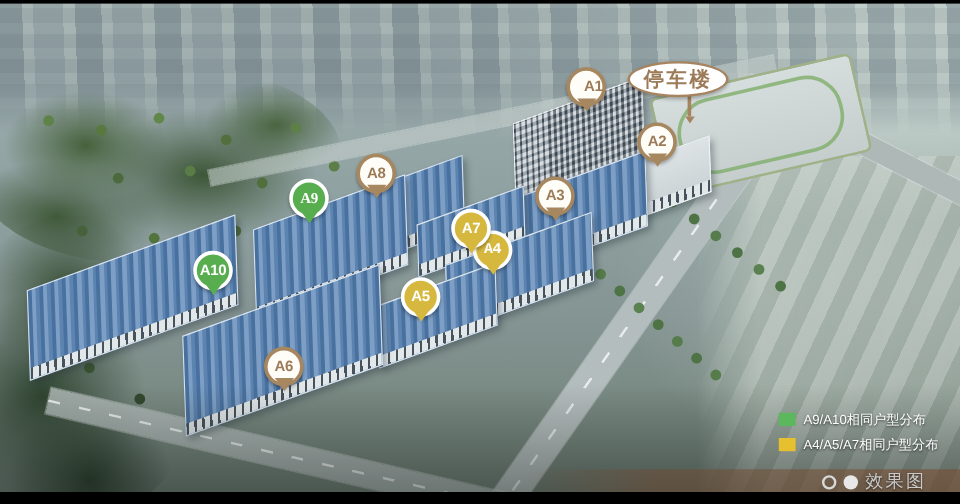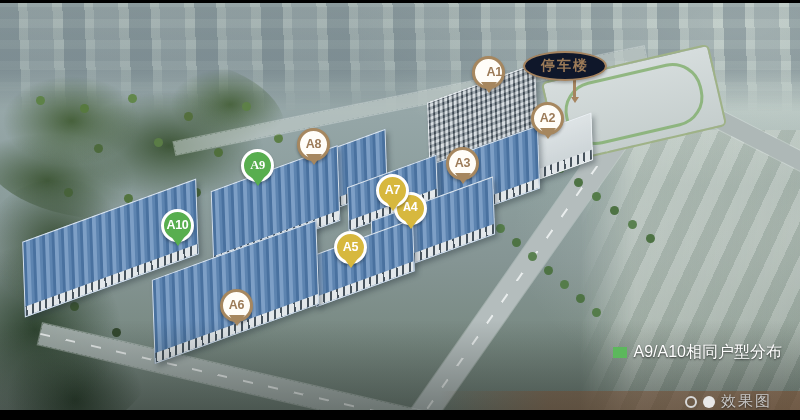--- a/index.html
+++ b/index.html
@@ -72,30 +72,30 @@
   
   .bar{left:0;width:800px;background:#000;z-index:50;}
   .bar.top{top:0;height:3px;}
   .bar.bottom{top:410px;height:10px;}
   .pin{position:absolute;width:33px;height:33px;box-sizing:border-box;border-radius:50%;
     background:var(--fill);border:3px solid var(--border);display:flex;align-items:center;justify-content:center;
     z-index:30;box-shadow:0 2px 3px rgba(0,0,0,.3);cursor:pointer;}
   .pin::after{content:"";position:absolute;left:50%;top:100%;margin-top:-4px;transform:translateX(-50%);
     border:8px solid transparent;border-bottom:0;border-top:11px solid var(--tail);}
   .pin-label{font-weight:bold;font-size:12.5px;line-height:1;color:var(--text);letter-spacing:-.3px;}
-  .parking-label{left:523px;top:51px;width:80px;height:26px;border-radius:50%;background:#0f172a;
+  .parking-label{left:523px;top:51px;width:80px;height:26px;border-radius:50%;background:#ffffff;
     border:2px solid #a6845f;color:#9c7b58;display:flex;align-items:center;justify-content:center;
-    font-weight:bold;font-size:14px;letter-spacing:2px;z-index:30;box-shadow:0 2px 3px rgba(0,0,0,.25);cursor:pointer;}
+    font-weight:bold;font-size:17px;letter-spacing:2px;z-index:30;box-shadow:0 2px 3px rgba(0,0,0,.25);cursor:pointer;}
   .parking-stem{left:573px;top:78px;width:3px;height:19px;background:#a6845f;z-index:29;}
   .parking-stem::after{content:"";position:absolute;left:50%;top:100%;transform:translateX(-50%);
     border:4px solid transparent;border-bottom:0;border-top:6px solid #a6845f;}
   .legend{right:18px;top:342px;display:flex;flex-direction:column;gap:6px;z-index:40;}
   .legend-row{display:flex;align-items:center;gap:7px;}
   .legend-swatch{width:14px;height:11px;flex:0 0 auto;}
-  .legend-label{color:#fff;font-size:16px;text-shadow:0 1px 2px rgba(0,0,0,.7);white-space:nowrap;}
+  .legend-label{color:#fff;font-size:11px;text-shadow:0 1px 2px rgba(0,0,0,.7);white-space:nowrap;}
   .caption-band{left:440px;right:0;top:391px;height:21px;z-index:40;display:flex;align-items:center;
     justify-content:flex-end;gap:6px;padding-right:28px;
     background:linear-gradient(90deg,rgba(112,70,42,0) 0%,rgba(115,72,45,.45) 30%,rgba(120,76,46,.58) 100%);}
   .dot{width:12px;height:12px;border-radius:50%;box-sizing:border-box;cursor:pointer;}
   .dot.outline{border:2px solid #d8d8d8;background:transparent;}
   .dot.filled{background:#e8e8e8;}
   .caption-label{color:#c9c9c9;font-size:15px;letter-spacing:2px;text-shadow:0 1px 2px rgba(0,0,0,.6);}
 </style>
 </head>
 <body>
@@ -161,20 +161,24 @@
     <div class="pin" style="left: 161px; top: 209px; --fill: #58ae4f; --border: #ffffff; --text: #ffffff; --tail: #58ae4f;">
     <span class="pin-label">A10</span>
   </div>
   </div>
 
 <div class="abs legend" id="legend">
     <div class="legend-row">
     <span class="legend-swatch" style="background: rgb(92, 184, 92);"></span>
     <span class="legend-label">A9/A10相同户型分布</span>
   </div>
+    <div class="legend-row">
+    <span class="legend-swatch" style="background: rgb(230, 192, 46);"></span>
+    <span class="legend-label">A4/A5/A7相同户型分布</span>
+  </div>
   </div>
 
 <div class="abs caption-band" id="caption-band">
   <span class="dot outline"></span>
     <span class="dot filled"></span>
     <span class="caption-label">效果图</span>
 </div>
 
 <div class="abs bar top"></div>
 <div class="abs bar bottom"></div>

